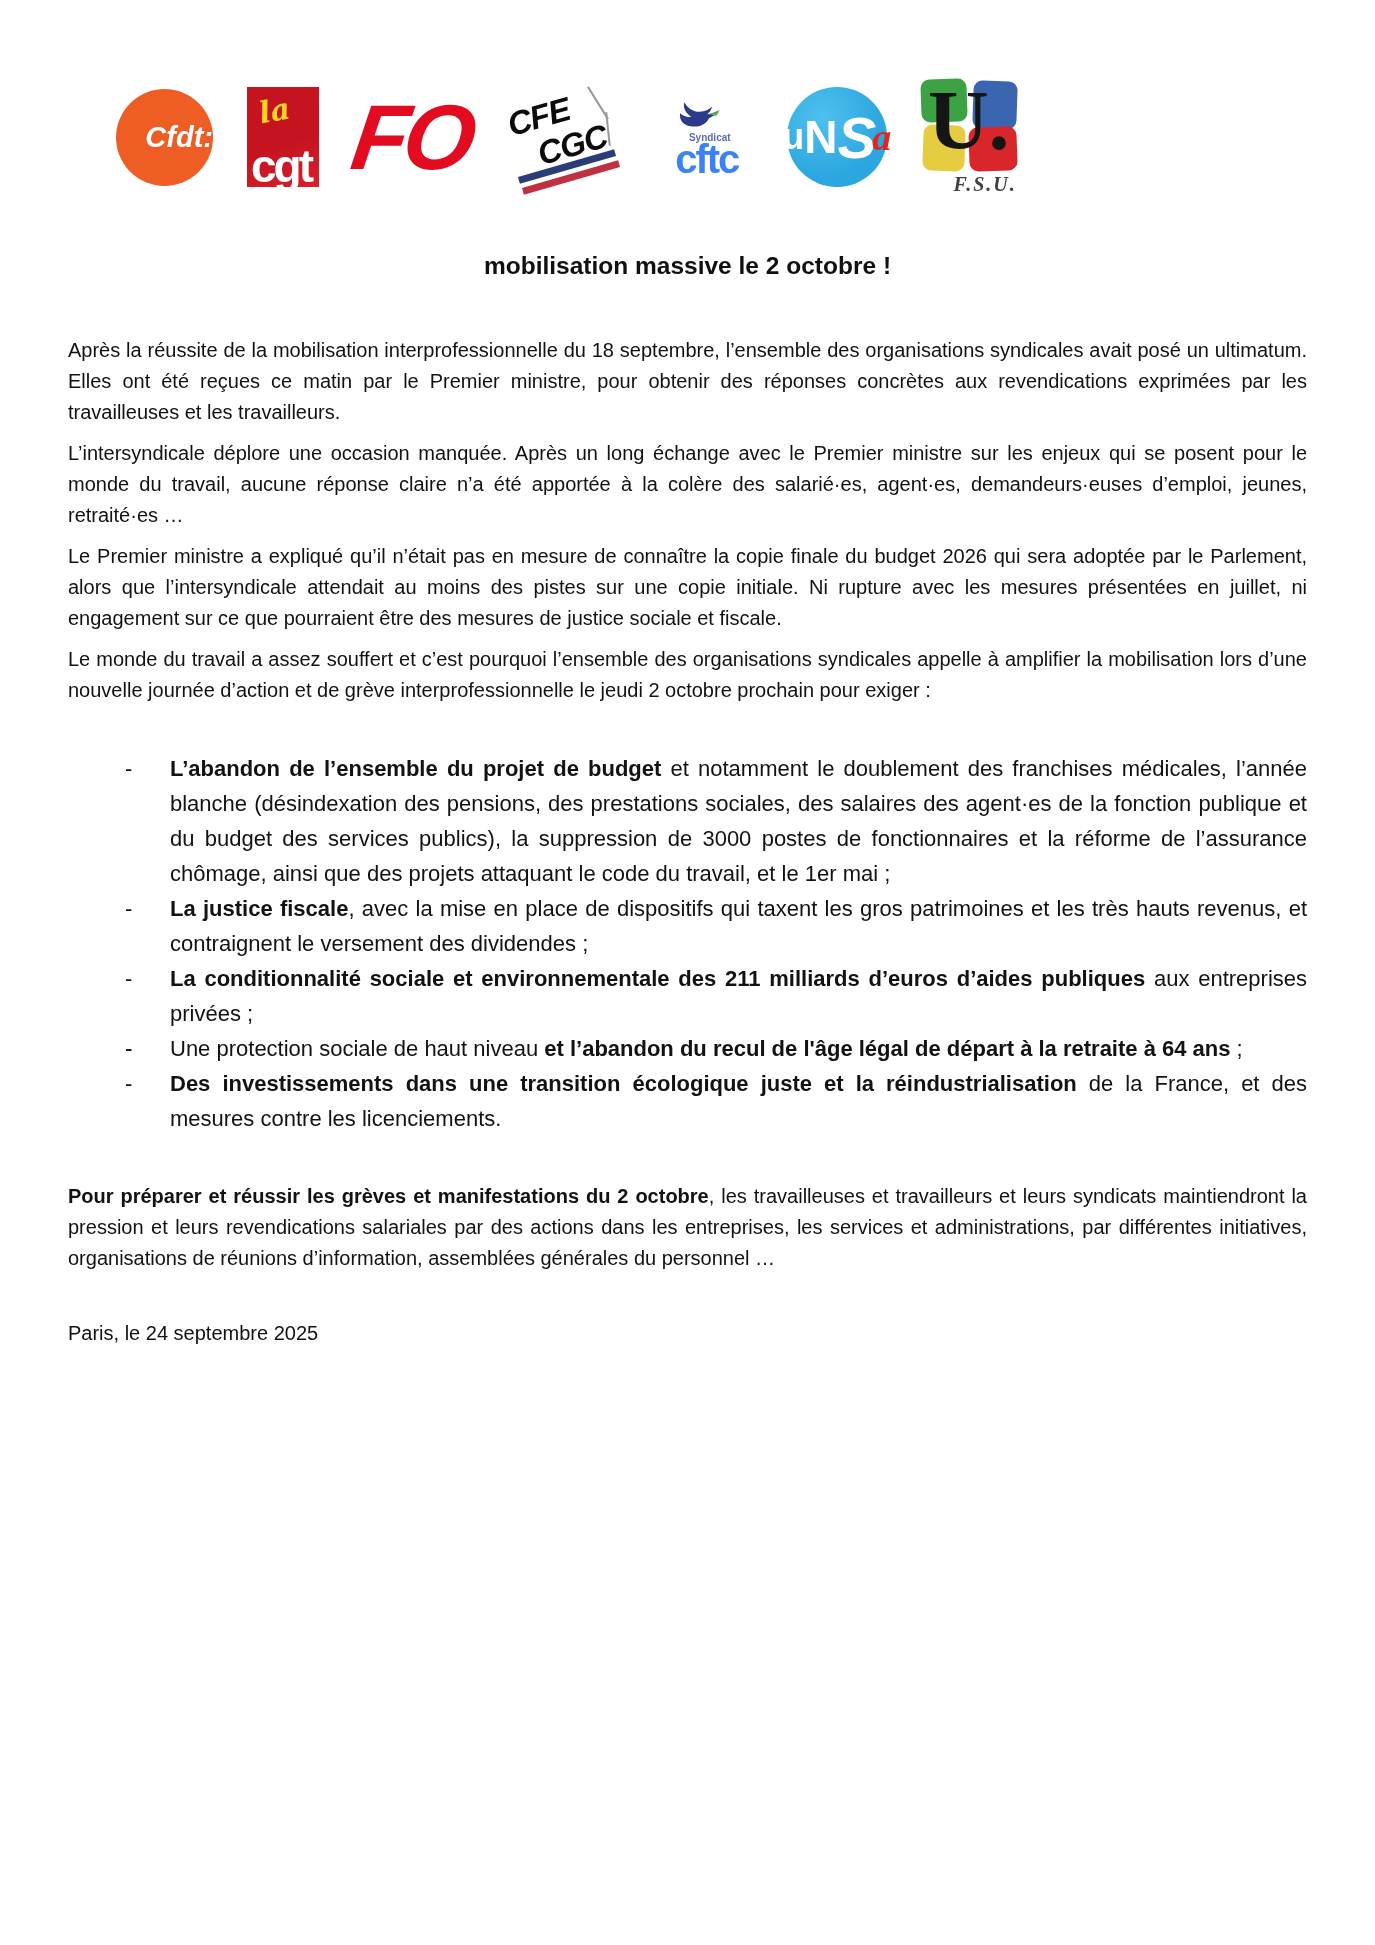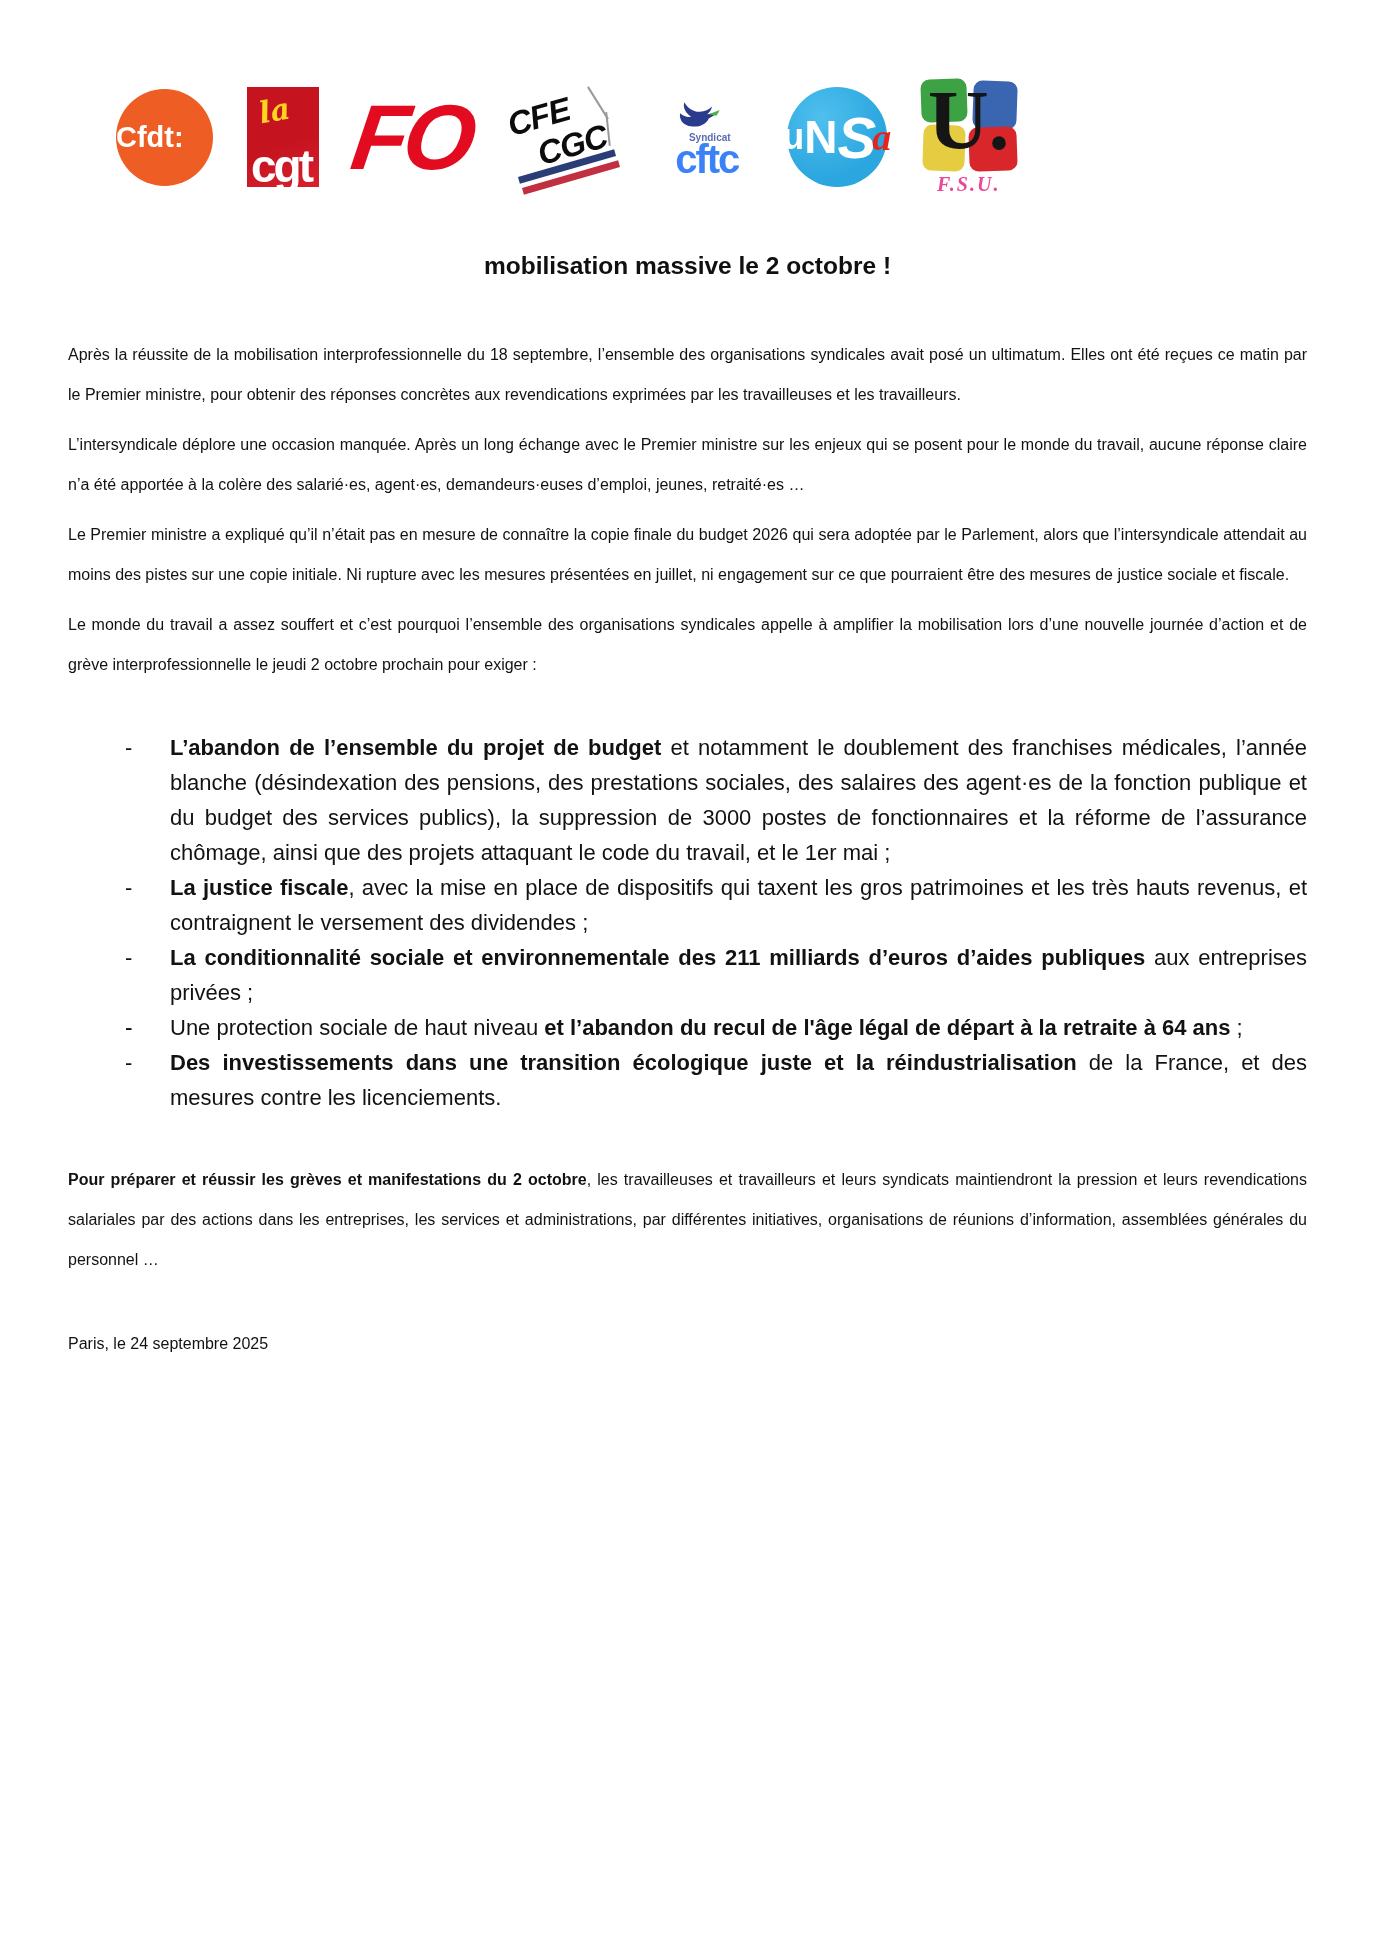--- a/index.html
+++ b/index.html
@@ -17,21 +17,21 @@
   
   .logos{
     display:flex;align-items:center;
     gap:34px;
     margin:74px 0 0 48px;
     height:126px;
   }
   .logo{flex:0 0 auto;position:relative;}
   
   .cfdt{width:97px;height:97px;border-radius:50%;background:#EE5D23;
-    display:flex;align-items:center;justify-content:flex-start;}
+    display:flex;align-items:center;justify-content:flex-end;font-style:italic;}
   .cfdt span{color:#fff;font-weight:700;font-size:29px;letter-spacing:0px;}
   
   .cgt{width:72px;height:100px;background:linear-gradient(160deg,#C51320 55%,#D8202C);}
   .cgt .script{position:absolute;top:6px;left:12px;color:#FFD41F;
     font-family:"DejaVu Serif",serif;font-style:italic;font-weight:700;
     font-size:30px;transform:rotate(-10deg);}
   .cgt .word{position:absolute;bottom:-6px;left:4px;color:#fff;font-weight:900;
     font-size:46px;letter-spacing:-3px;margin-top:16px;}
   
   .fo span{display:inline-block;color:#E30B20;font-weight:900;font-style:italic;
@@ -68,34 +68,34 @@
   .fsu{width:96px;text-align:center;}
   .fsu .blocks{position:relative;width:96px;height:92px;}
   .fsu .bl{position:absolute;border-radius:9px;}
   .fsu .g{left:0;top:0;width:46px;height:43px;background:#3CA244;transform:rotate(-2deg);}
   .fsu .b{right:0;top:2px;width:44px;height:48px;background:#3A65B0;transform:rotate(2deg);}
   .fsu .y{left:2px;bottom:0;width:42px;height:46px;background:#E5CC41;transform:rotate(2deg);}
   .fsu .r{right:0;bottom:0;width:48px;height:44px;background:#D9262B;transform:rotate(-2deg);}
   .fsu .uu{position:absolute;left:50%;top:46%;transform:translate(-50%,-50%);
     font-family:"Liberation Serif",serif;font-weight:700;font-size:84px;color:#151515;line-height:1;}
   .fsu .sub{font-family:"Liberation Serif",serif;font-style:italic;font-weight:700;
-    font-size:20px;letter-spacing:2px;color:#ec4899;margin-top:2px;}
+    font-size:20px;letter-spacing:2px;color:#404040;margin-top:2px;text-align:right;}
   
   .soli{width:170px;}
   .soli .top{font-family:"Liberation Serif",serif;font-weight:700;font-size:12px;
     line-height:1.15;color:#111;margin-left:88px;}
   .soli .word{font-family:"Liberation Serif",serif;font-weight:900;font-size:41px;
     letter-spacing:-2px;color:#131313;line-height:1;}
   .soli .bar{height:6px;background:#E9308F;border-radius:3px;margin-top:3px;
     transform:rotate(-0.6deg);}
   
   .title{margin-top:44px;text-align:center;font-weight:700;font-size:24.5px;
     line-height:43px;color:#101010;}
   .body{margin-top:48px;}
-  .body p{margin:0 0 10px 0;font-size:16px;line-height:40px;text-align:justify;}
+  .body p{margin:0 0 10px 0;font-size:20px;line-height:31px;text-align:justify;}
   ul.demands{list-style:none;margin:45px 0 45px 0;padding:0;}
   ul.demands li{position:relative;padding-left:102px;font-size:22px;line-height:35px;
     text-align:justify;}
   ul.demands li .marker{position:absolute;left:57px;top:0;}
   .final{margin-top:36px !important;}
   .dateline{margin-top:44px !important;text-align:right;padding-right:340px;}
   b{font-weight:700;}
 </style>
 </head>
 <body>

